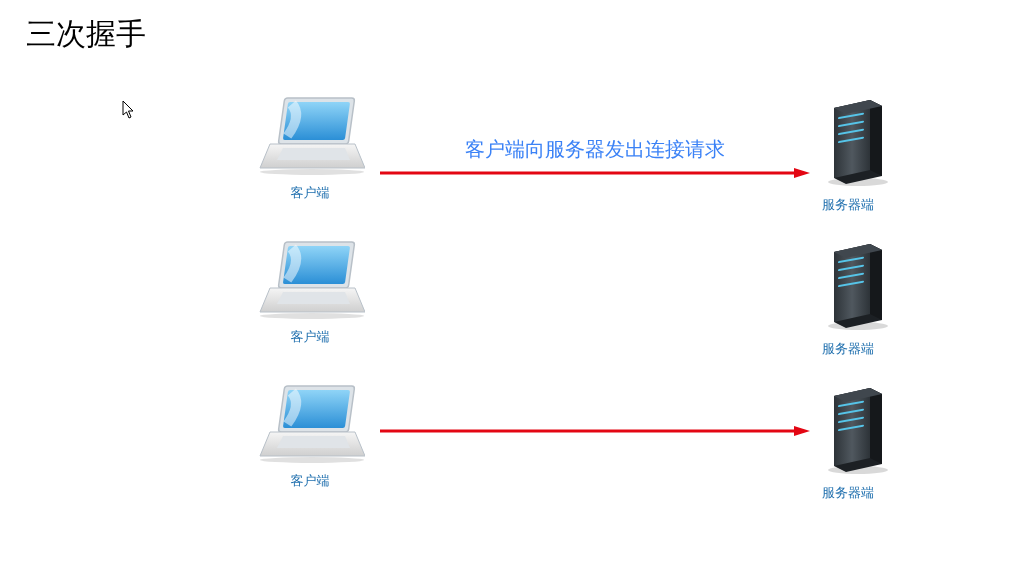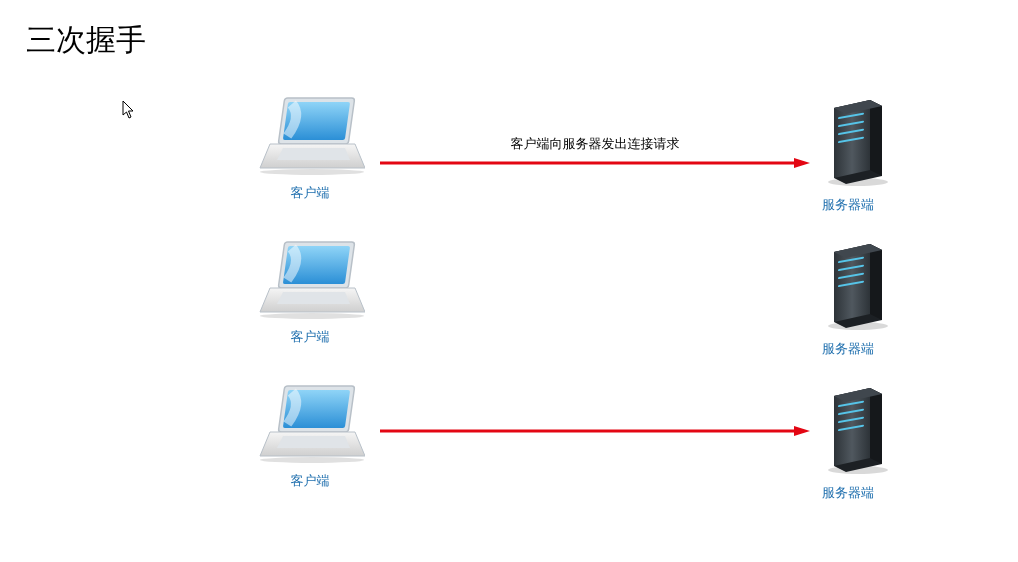--- a/index.html
+++ b/index.html
@@ -5,21 +5,21 @@
     * { margin: 0; padding: 0; box-sizing: border-box; }
     body {
       width: 1018px;
       height: 562px;
       background: #fff;
       font-family: "Microsoft YaHei", Arial, sans-serif;
       position: relative;
     }
     .title {
       position: absolute;
-      top: 20px;
+      top: 14px;
       left: 26px;
       font-size: 30px;
       color: #000;
     }
     .cursor {
       position: absolute;
       top: 100px;
       left: 122px;
     }
     .row {
@@ -49,22 +49,22 @@
       margin-top: 4px;
     }
     .arrow-wrap {
       position: absolute;
       left: 380px;
       top: 38px;
       width: 430px;
       text-align: center;
     }
     .arrow-text {
-      font-size: 13px;
-      color: #000000;
+      font-size: 20px;
+      color: #3b82f6;
       line-height: 1.5;
     }
     .arrow-line {
       margin: 3px 0;
     }
   </style>
 </head>
 <body>
 
 <div class="title">三次握手</div>

